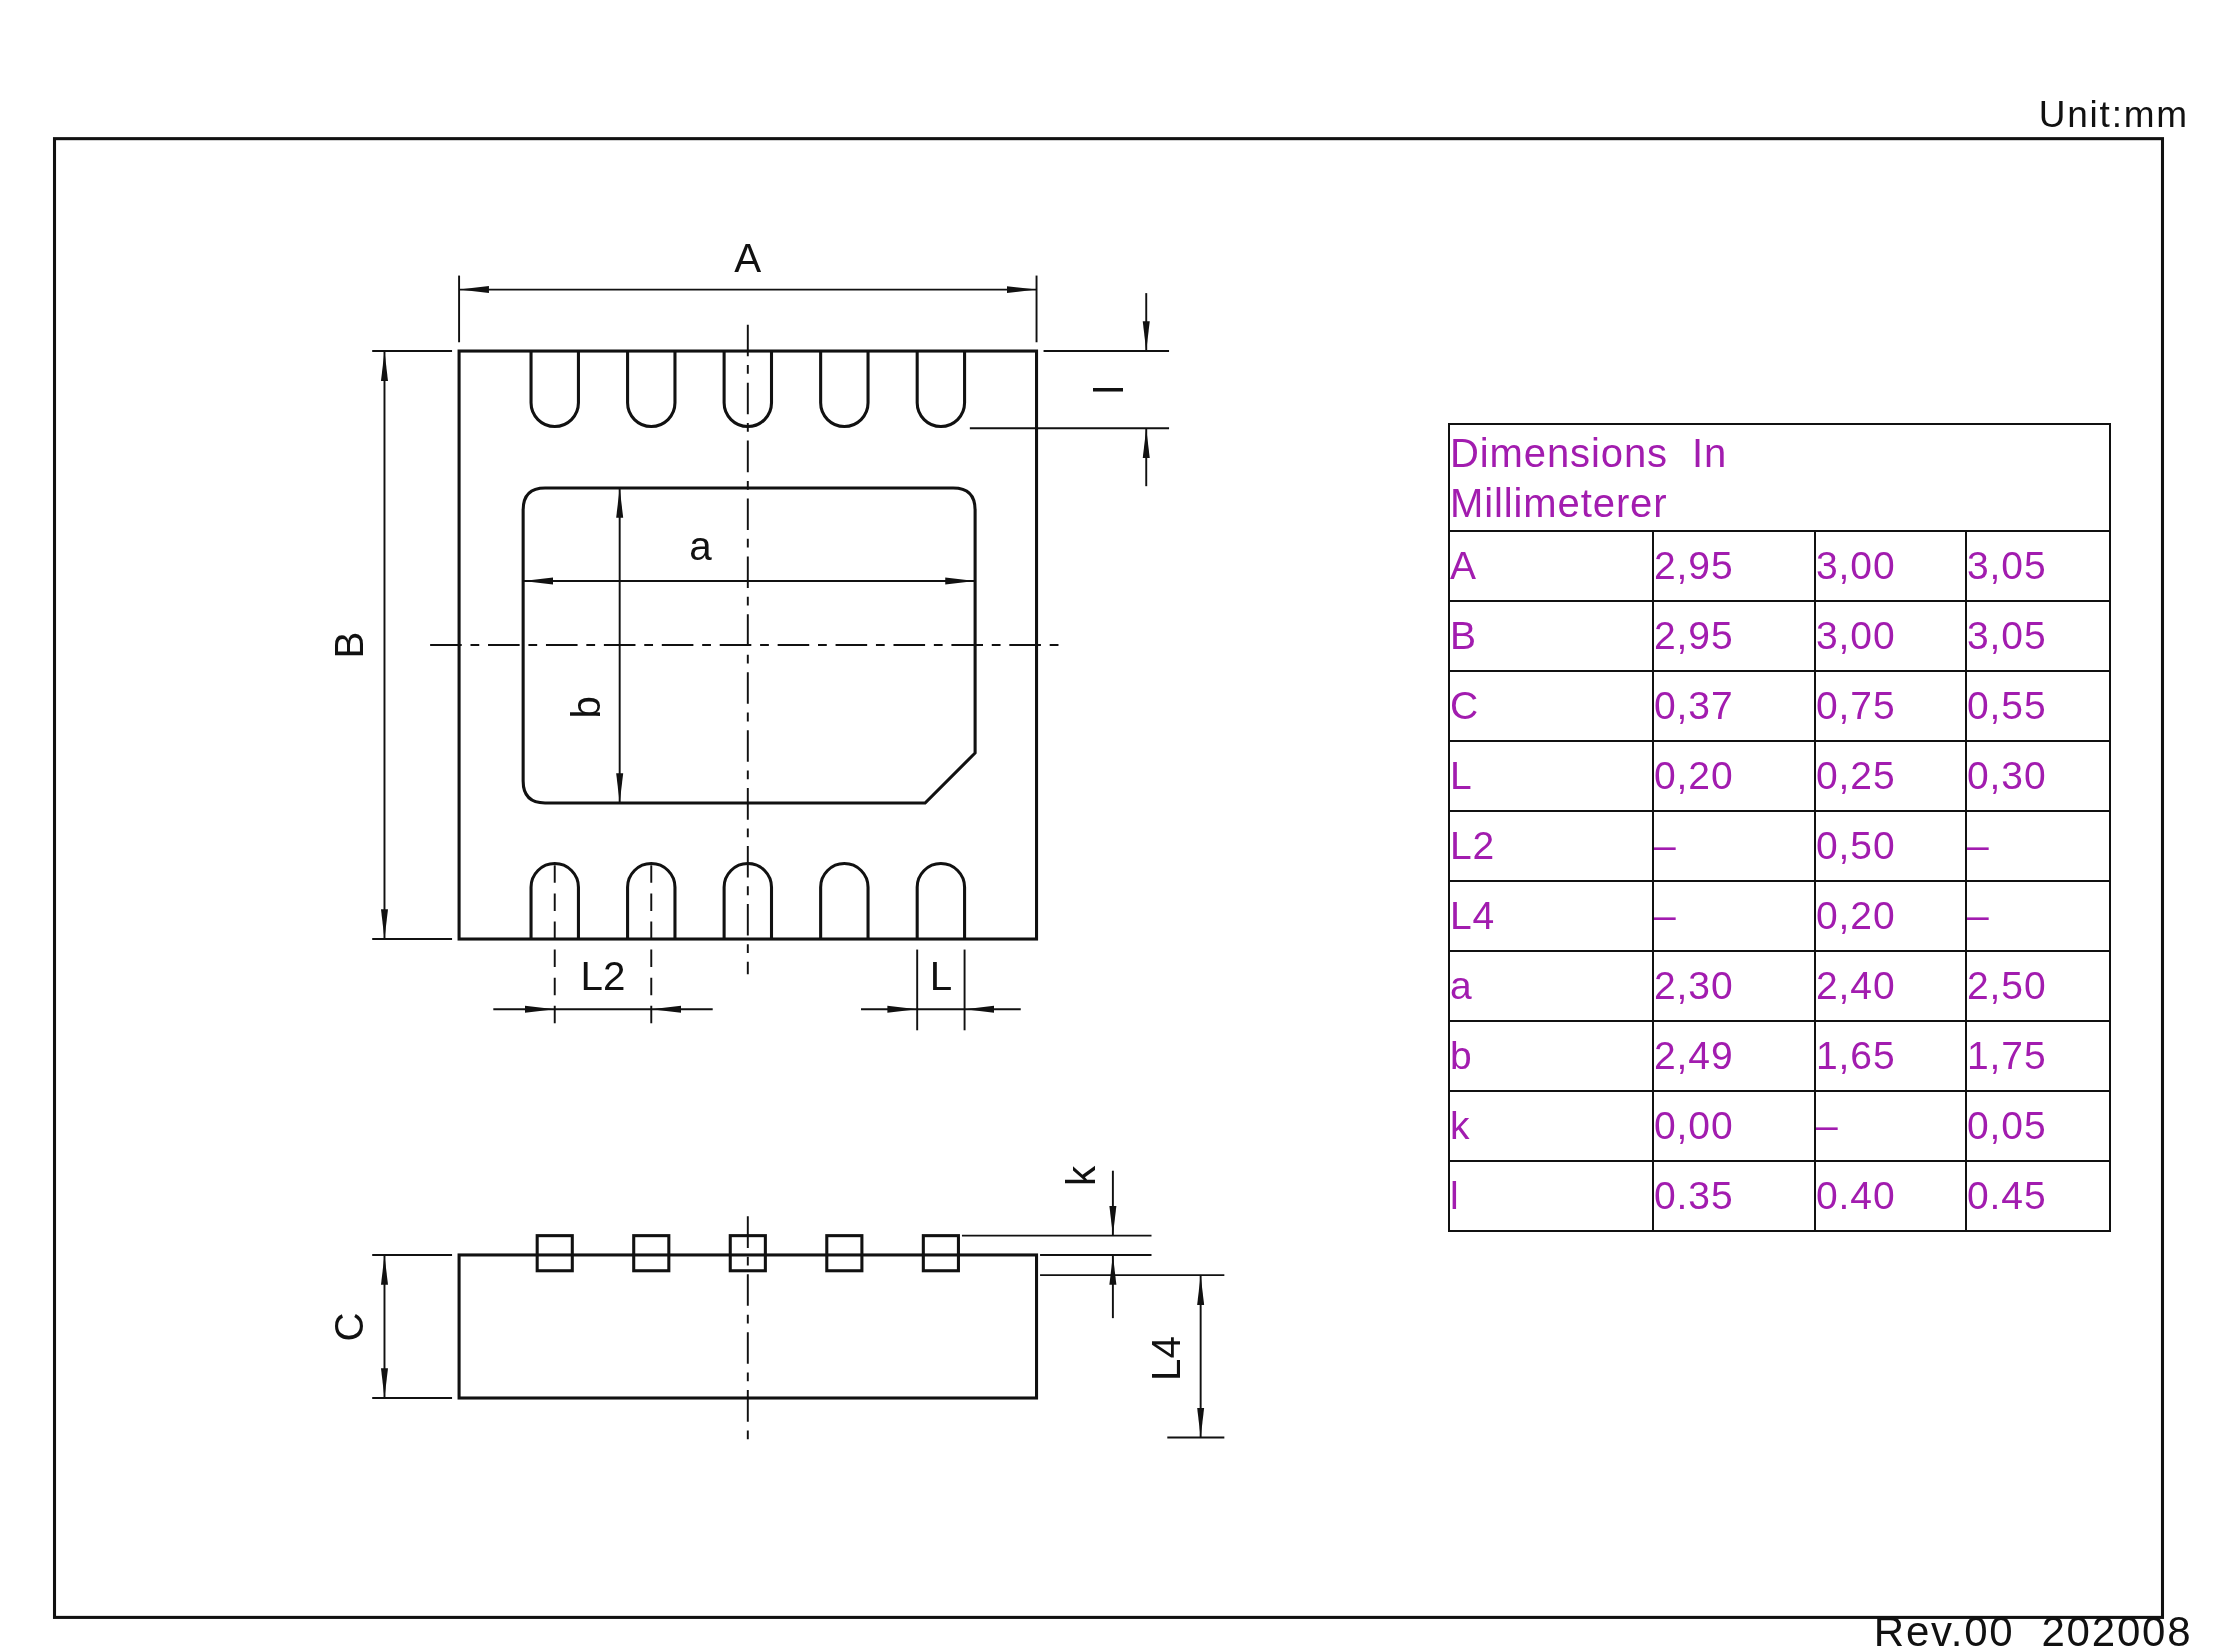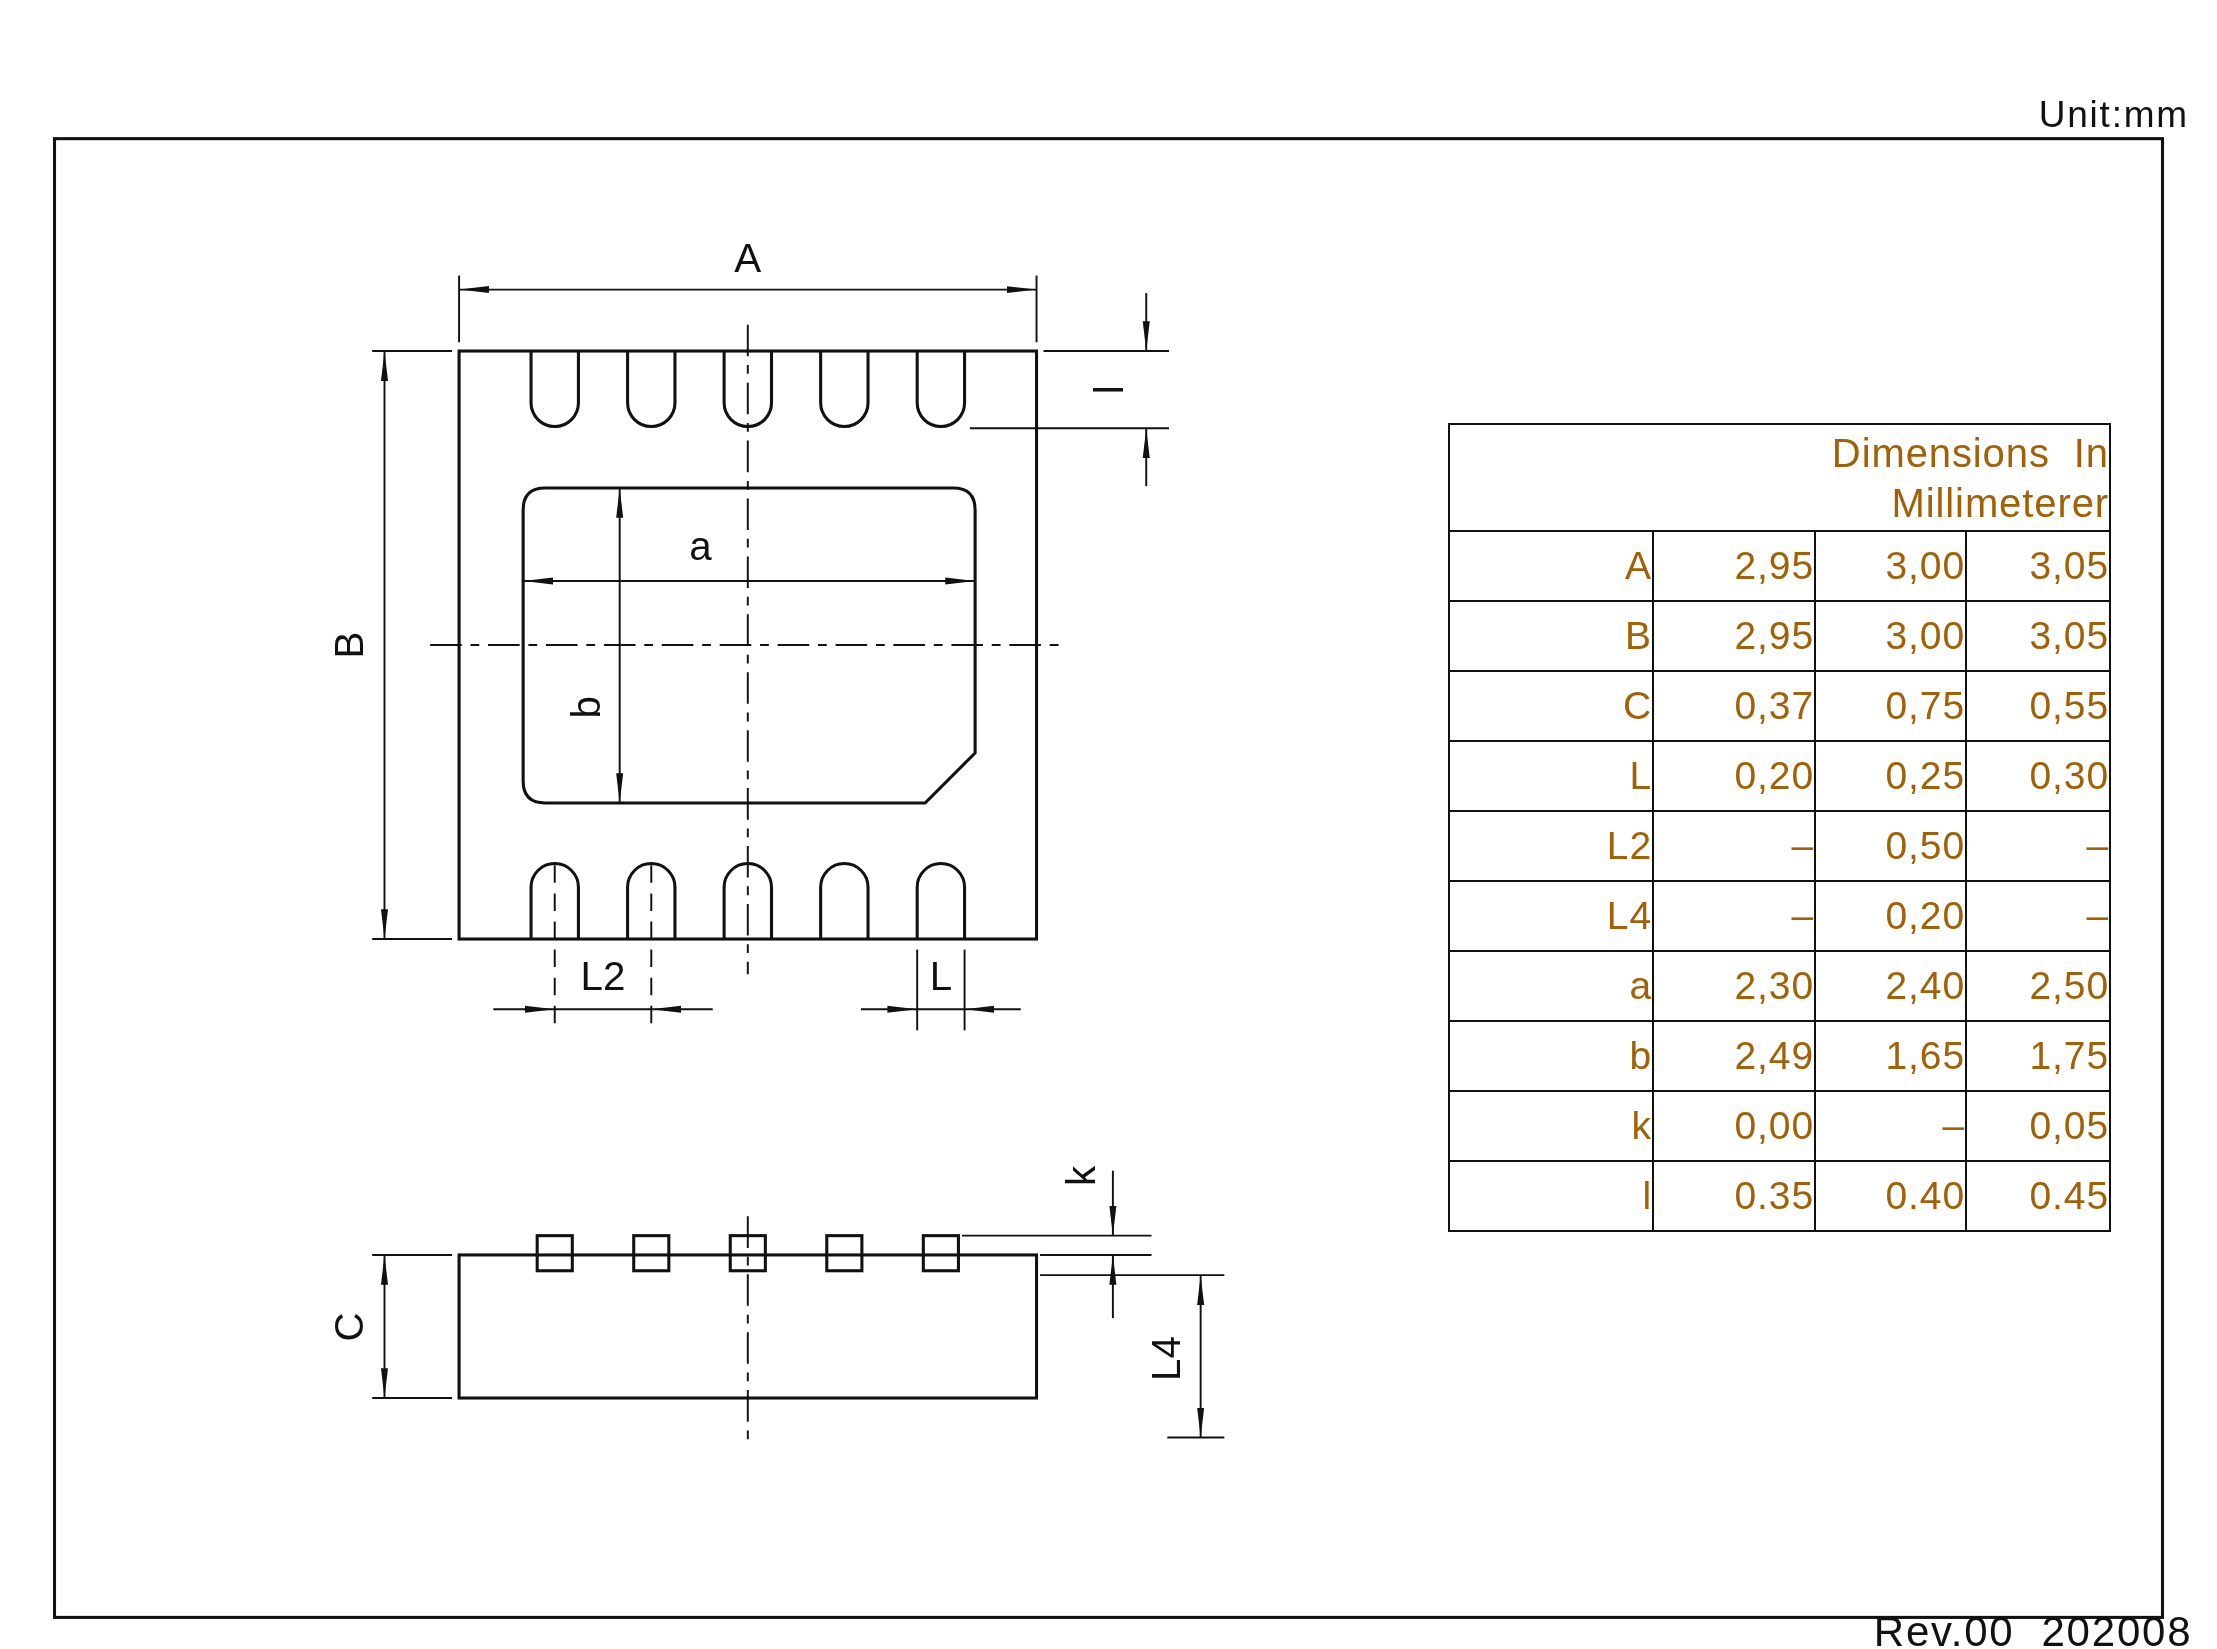--- a/index.html
+++ b/index.html
@@ -13,22 +13,22 @@
 
   svg.drawing { position:absolute; left:0; top:0; }
   .obj  { fill:none; stroke:#111; stroke-width:3.5px; }
   .thin { fill:none; stroke:#111; stroke-width:2.2px; }
   .cl   { fill:none; stroke:#111; stroke-width:2.2px; stroke-dasharray:36 10 10 10; }
   .dashed { fill:none; stroke:#111; stroke-width:2.2px; stroke-dasharray:20 12; }
   text.lbl { font-size:46px; fill:#111; font-family:"Liberation Sans",sans-serif; }
 
   .dim-table { position:absolute; left:1448px; top:423px; }
   .dim-table table { border-collapse:collapse; table-layout:fixed; }
-  .dim-table td { border:2.6px solid #111; text-align:right; vertical-align:middle;
-                  font-size:39px; color:#a16207; padding:0; letter-spacing:0.9px; }
+  .dim-table td { border:2.6px solid #111; text-align:left; vertical-align:middle;
+                  font-size:39px; color:#a21caf; padding:0; letter-spacing:0.9px; }
   .dim-table td.cap { height:105px; font-size:40px; }
   .dim-table td.cap div { line-height:1.25; white-space:pre; }
   .dim-table tr.colhead td { height:68px; }
   .dim-table tr.data td { height:68px; }
 </style>
 </head>
 <body>
 
 <div class="page">
 

